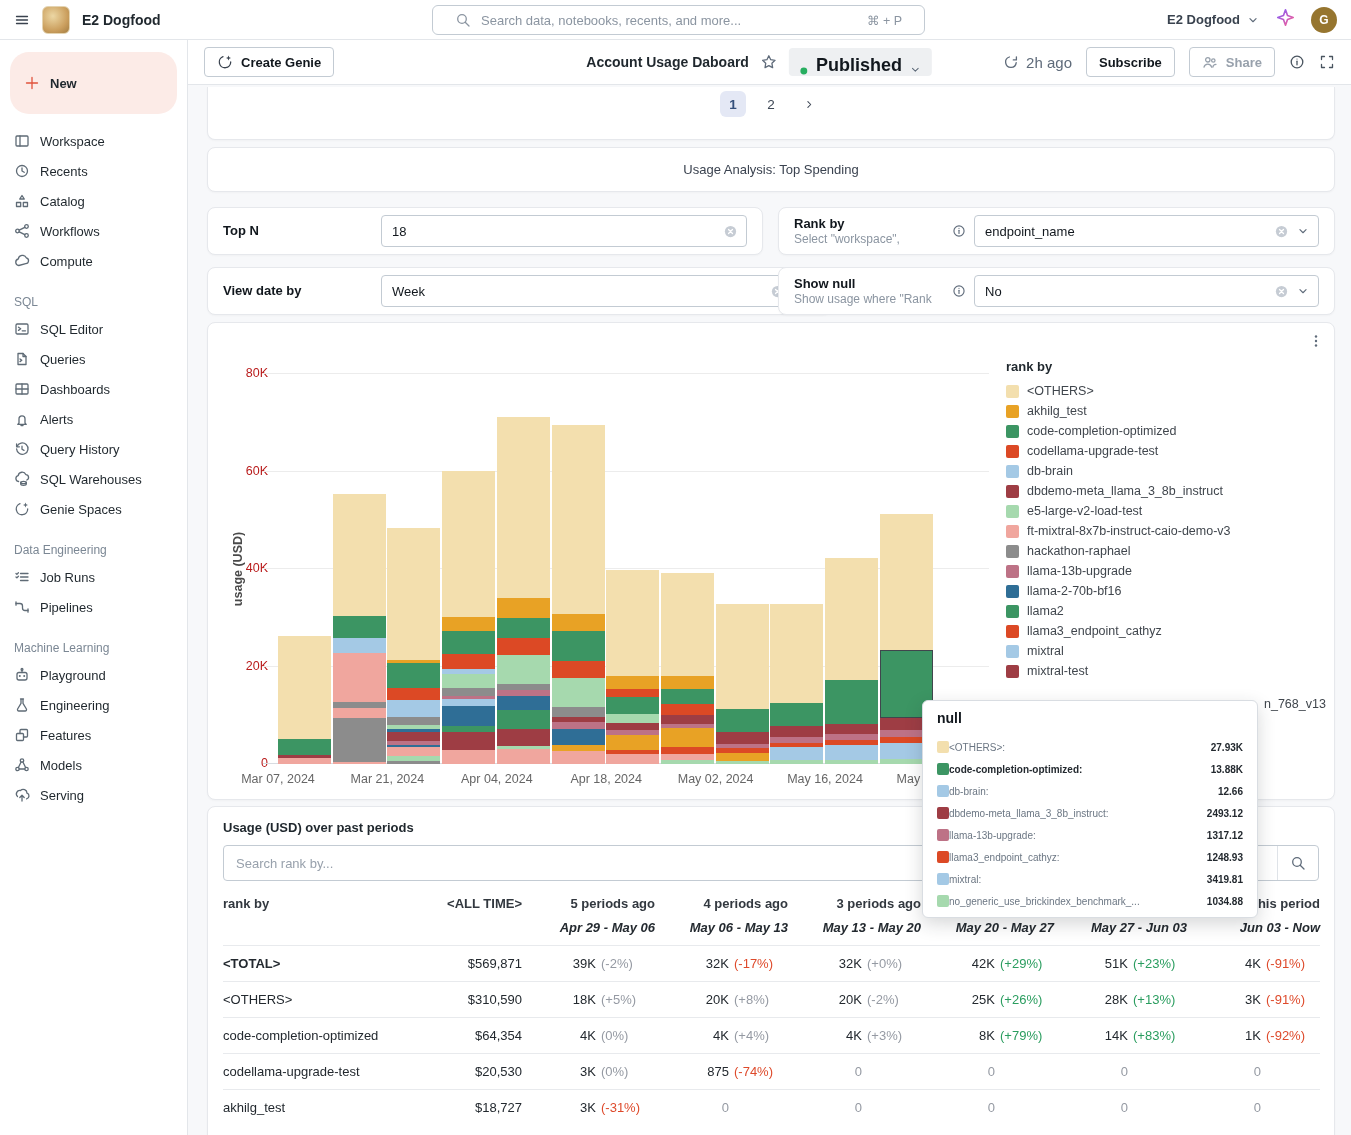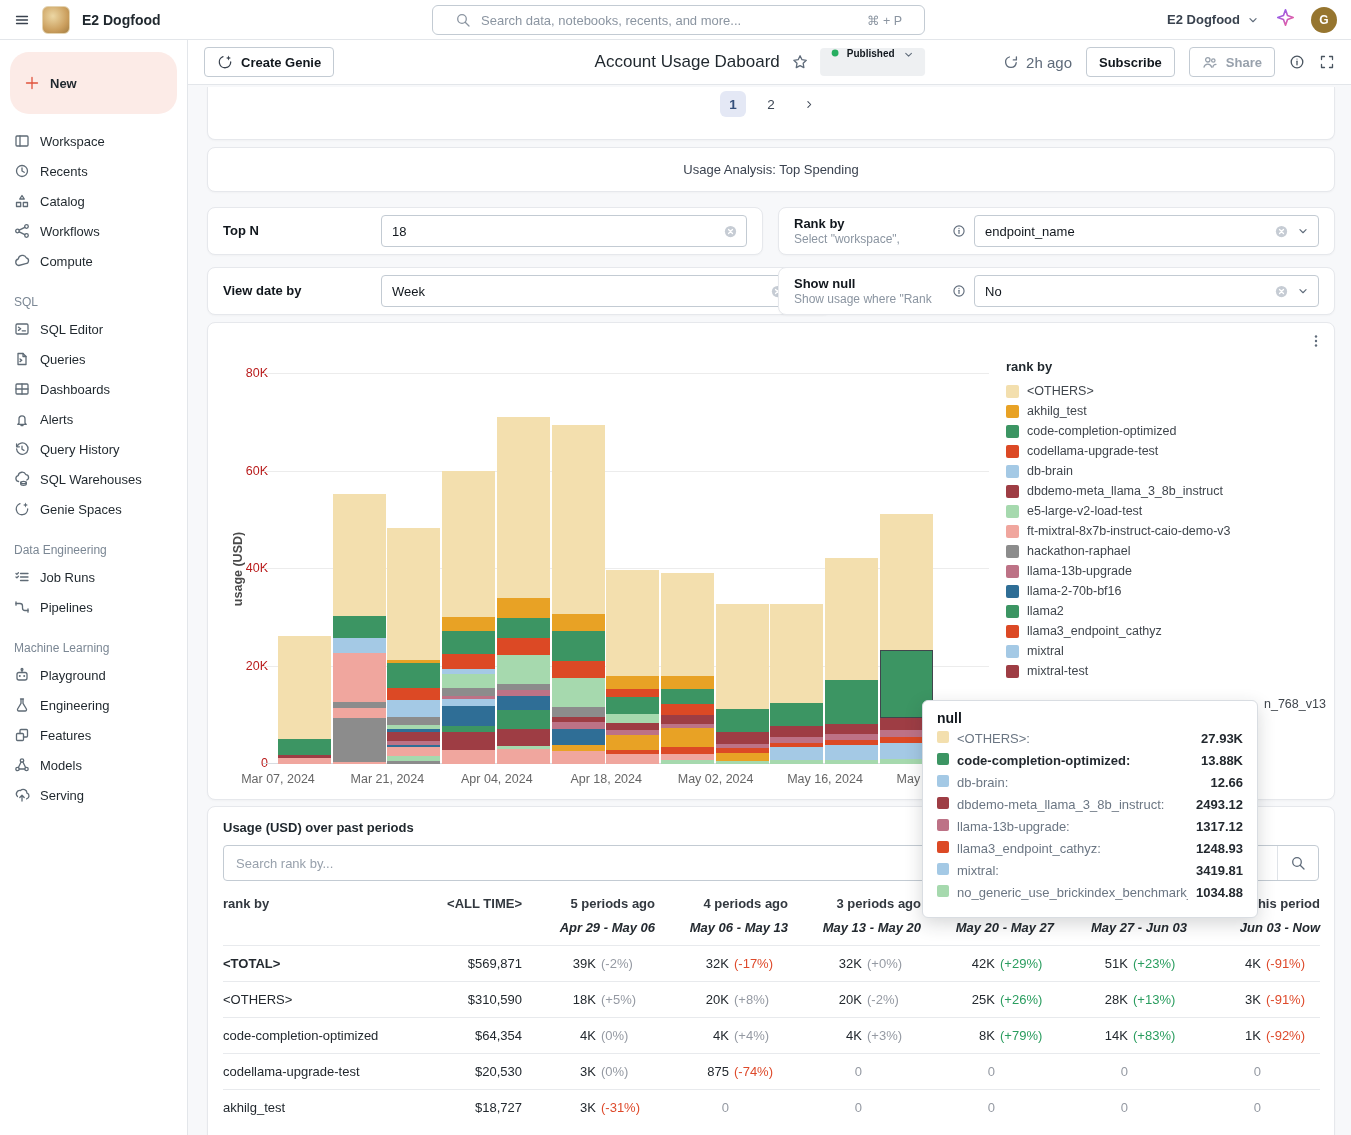--- a/index.html
+++ b/index.html
@@ -26,23 +26,23 @@
   .new-btn{margin:0 10px 12px;height:38px;border-radius:19px;background:#fcebe7;display:flex;align-items:center;gap:10px;padding:12px 14px;font-size:13px;font-weight:700;cursor:pointer}
   .new-btn .ic{color:#e0533c}
   .side-item{height:30px;display:flex;align-items:center;gap:10px;padding:0 14px;font-size:13px;color:#1f272d;cursor:pointer}
   .side-item .ic{color:#5f6b76}
   .sec-label{margin-top:14px;padding:5px 14px;font-size:12px;color:#7b8794}
   
   .toolbar{position:absolute;left:188px;top:40px;right:0;height:45px;background:#fff;border-bottom:1px solid #e3e6ea;display:flex;align-items:center;padding:0 16px;box-sizing:border-box;z-index:15}
   .btn{display:inline-flex;align-items:center;gap:8px;height:30px;padding:0 12px;border:1px solid #c3cbd3;border-radius:4px;background:#fff;font-size:13px;font-weight:600;color:#11171d;cursor:pointer;white-space:nowrap}
   .btn .ic{color:#39424e}
   .tb-center{position:absolute;left:50%;transform:translateX(-53%);display:flex;align-items:center;gap:12px}
-  .dash-title{font-size:17px;font-weight:400}
+  .dash-title{font-size:14px;font-weight:700}
   .star-btn{color:#5f6b7a;cursor:pointer;display:flex}
-  .status-chip{display:flex;align-items:flex-start;gap:7px;background:#eef0f2;border-radius:4px;height:28px;padding:0 10px;font-size:10px;font-weight:600;color:#11171d;cursor:pointer}
+  .status-chip{display:flex;align-items:flex-end;gap:7px;background:#eef0f2;border-radius:4px;height:28px;padding:0 10px;font-size:18px;font-weight:600;color:#11171d;cursor:pointer}
   .status-chip .chev{color:#5f6b7a;width:13px;height:13px}
   .tb-right2{margin-left:auto;display:flex;align-items:center;gap:14px}
   .refresh{display:flex;align-items:center;gap:7px;color:#5f6b7a;font-size:15px;cursor:pointer}
   .btn.share{color:#98a1ac}.btn.share .ic{color:#98a1ac}
   .icon-btn{color:#4a5560;cursor:pointer;display:flex}
   
   .content{position:absolute;left:188px;top:85px;right:0;bottom:0;background:#f7f8fa;overflow:hidden}
   .card{position:absolute;left:19px;width:1128px;background:#fff;border:1px solid #e6e8ec;border-radius:8px;box-sizing:border-box;box-shadow:0 1px 2px rgba(0,0,0,.03)}
   .card-pg{top:2px;height:53px;border-top:none;border-top-left-radius:0;border-top-right-radius:0;display:flex;justify-content:center}
   .pager{display:flex;gap:12px;margin-top:4px;align-items:flex-start}
@@ -94,21 +94,21 @@
   .usage-table td.name{text-align:left;overflow:hidden}
   .usage-table td.num{text-align:right}
   .numwrap{display:flex;justify-content:flex-end;align-items:center}
   .numwrap .v{text-align:right}
   .numwrap .p{width:54px;text-align:left;margin-left:5px}
   .bold{font-weight:700}
   .c-gray{color:#959aa3}.c-red{color:#de4a2b}.c-green{color:#2a9d5f}.muted{color:#959aa3}
   
   .tooltip{position:absolute;left:922px;top:700px;width:336px;background:#fff;border:1px solid #d9dde2;border-radius:6px;box-shadow:0 6px 18px rgba(31,39,45,.18);padding:9px 14px 10px;box-sizing:border-box;z-index:50}
   .tt-title{font-size:14px;font-weight:700;margin-bottom:5px;color:#11171d}
-  .tt-row{display:flex;align-items:flex-start;gap:8px;height:22px;font-size:13px;color:#6b7683}
+  .tt-row{display:flex;align-items:flex-end;height:22px;font-size:10px;color:#6b7683}
   .tt-row .sw{width:12px;height:12px}
   .tt-row .lab{flex:1;white-space:nowrap;overflow:hidden}
   .tt-row .val{font-weight:700;color:#23292f}
   .tt-row.b .lab{color:#23292f;font-weight:700}
 </style>
 </head>
 <body>
 
 <div class="app">
 

